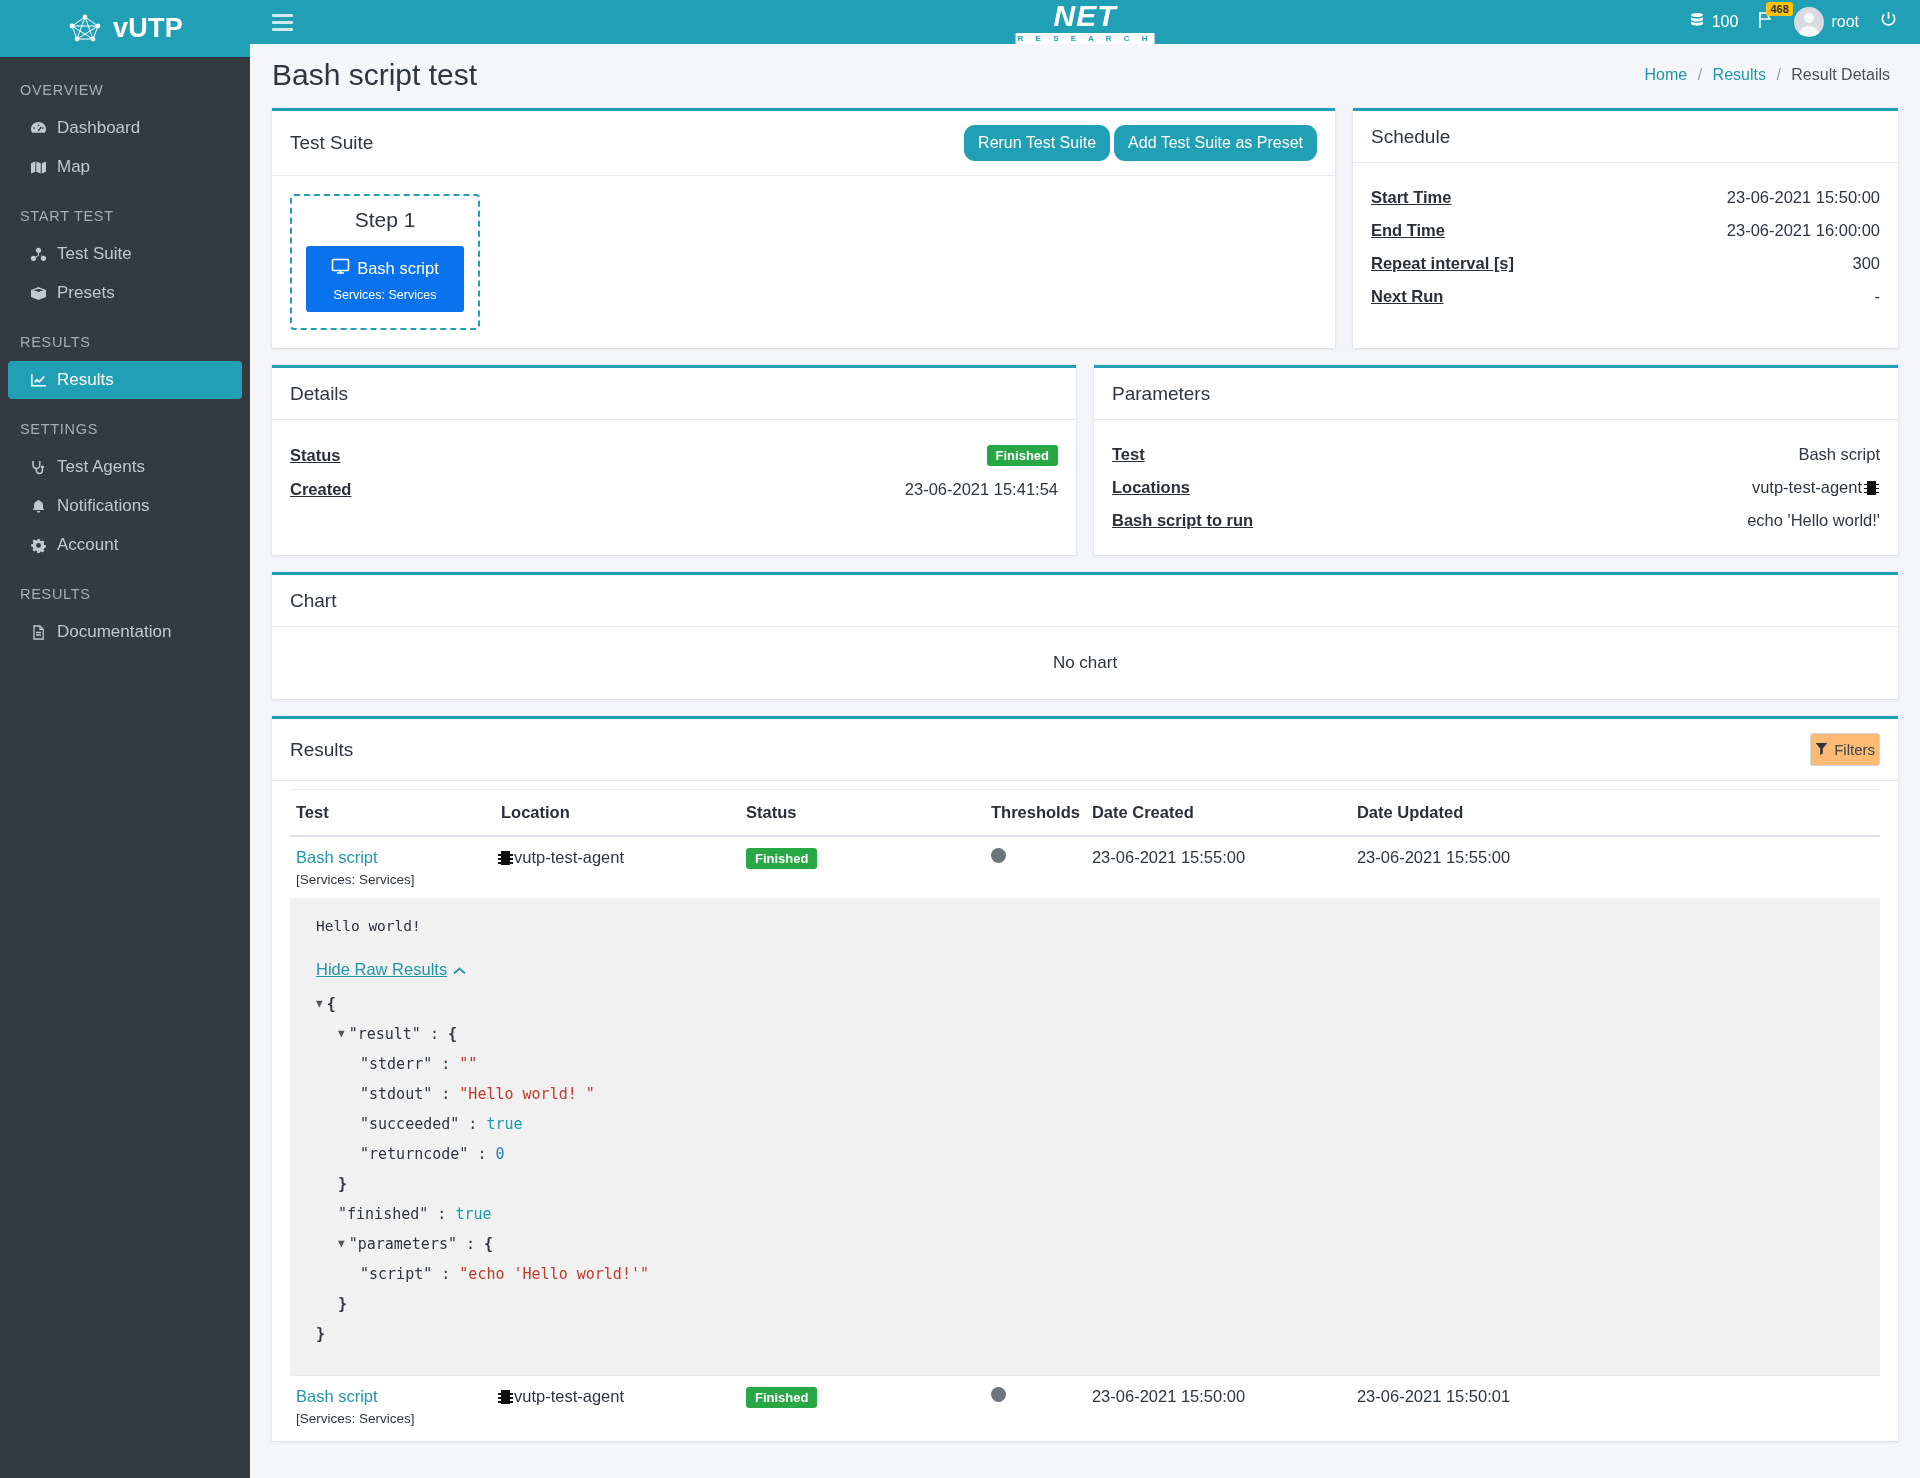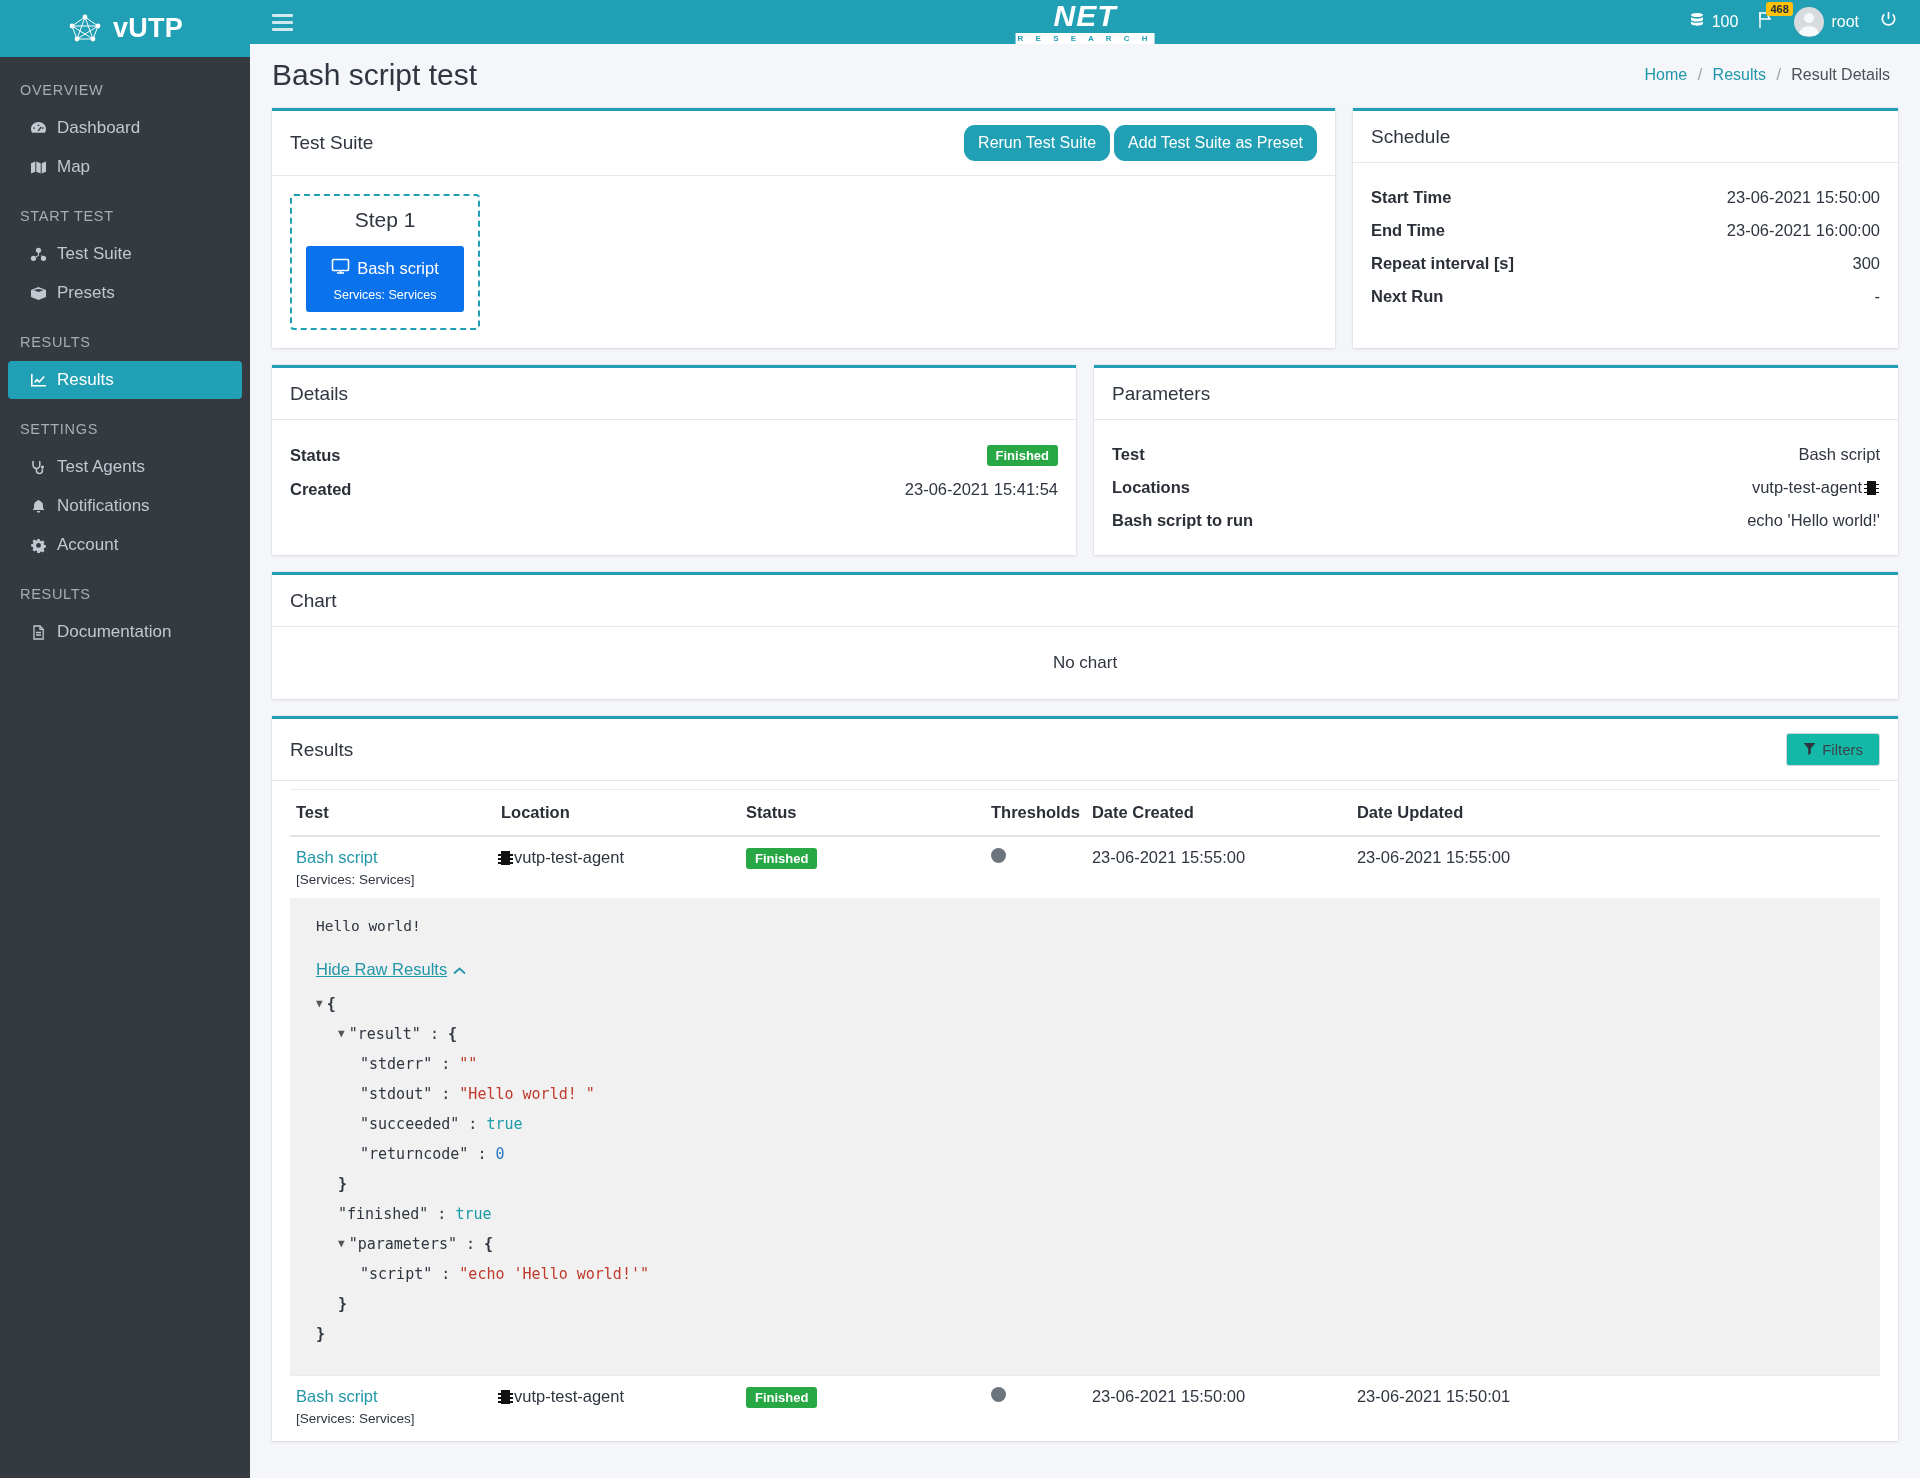--- a/index.html
+++ b/index.html
@@ -86,43 +86,43 @@
   }
   .card-title { font-size: 19px; font-weight: normal; color: #2f3640; }
   .card-tools { margin-left: auto; display: flex; gap: 4px; }
   .card-body { padding: 18px; }
 
   .btn {
     background: #21a0b5; color: #fff; border: none; border-radius: 11px;
     padding: 9px 14px; font-size: 16px; font-family: inherit; cursor: pointer;
   }
   .btn-outline {
-    background: #14b8a6; border: 1px solid #ced4da; color: #3d444b;
-    border-radius: 3px; padding: 7px 16px; font-size: 15px;
+    background: #fdba74; border: 1px solid #ced4da; color: #3d444b;
+    border-radius: 3px; padding: 7px 4px; font-size: 15px;
     display: flex; align-items: center; gap: 6px; cursor: pointer; font-family: inherit;
   }
 
   
   .step-box {
     border: 2px dashed #21a0b5; border-radius: 4px; width: 190px;
     padding: 12px 14px 16px 14px; text-align: center;
   }
   .step-label { font-size: 21px; color: #2f3640; margin-bottom: 14px; }
   .step-tile {
     background: #0b72ed; color: #fff; border-radius: 3px;
     padding: 12px 8px 10px 8px;
   }
   .step-tile-main {
     display: flex; align-items: center; justify-content: center; gap: 7px; font-size: 16.5px;
   }
   .step-tile-sub { font-size: 12.5px; margin-top: 9px; }
 
   
   .kv { display: flex; align-items: center; padding: 7px 0; font-size: 16.5px; }
-  .kv .k { font-weight: bold; color: #2b3038; }
+  .kv .k { font-weight: bold; color: #2b3038; text-decoration: underline; }
   .kv .v { margin-left: auto; color: #2f3640; display: flex; align-items: center; gap: 5px; }
   .badge-finished {
     background: #28a745; color: #fff; font-size: 13px; font-weight: bold;
     padding: 3px 9px; border-radius: 3px; display: inline-block;
   }
 
   .no-chart { text-align: center; padding: 26px 0; font-size: 17px; color: #2f3640; }
 
   
   table.results { width: 100%; border-collapse: collapse; font-size: 16.5px; }

